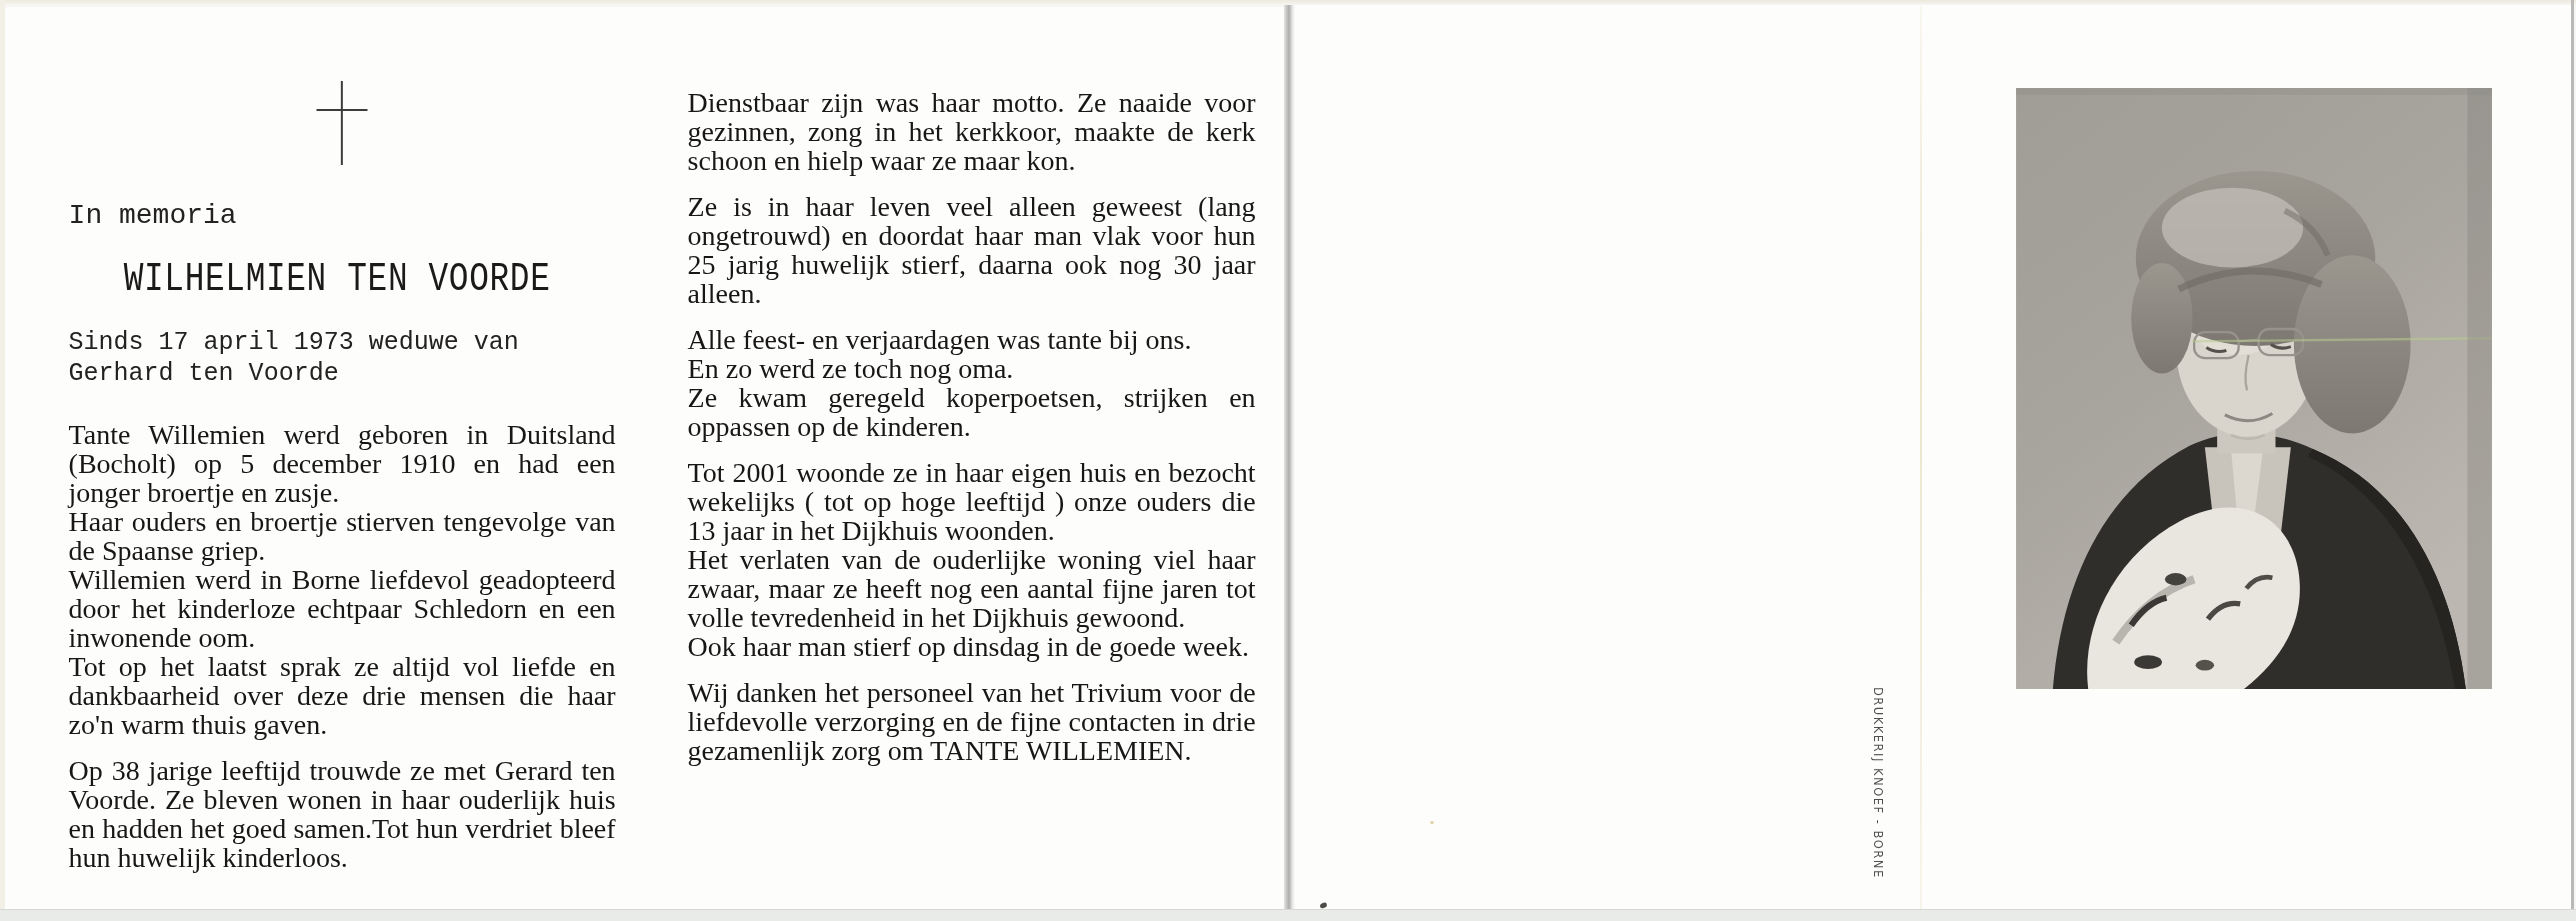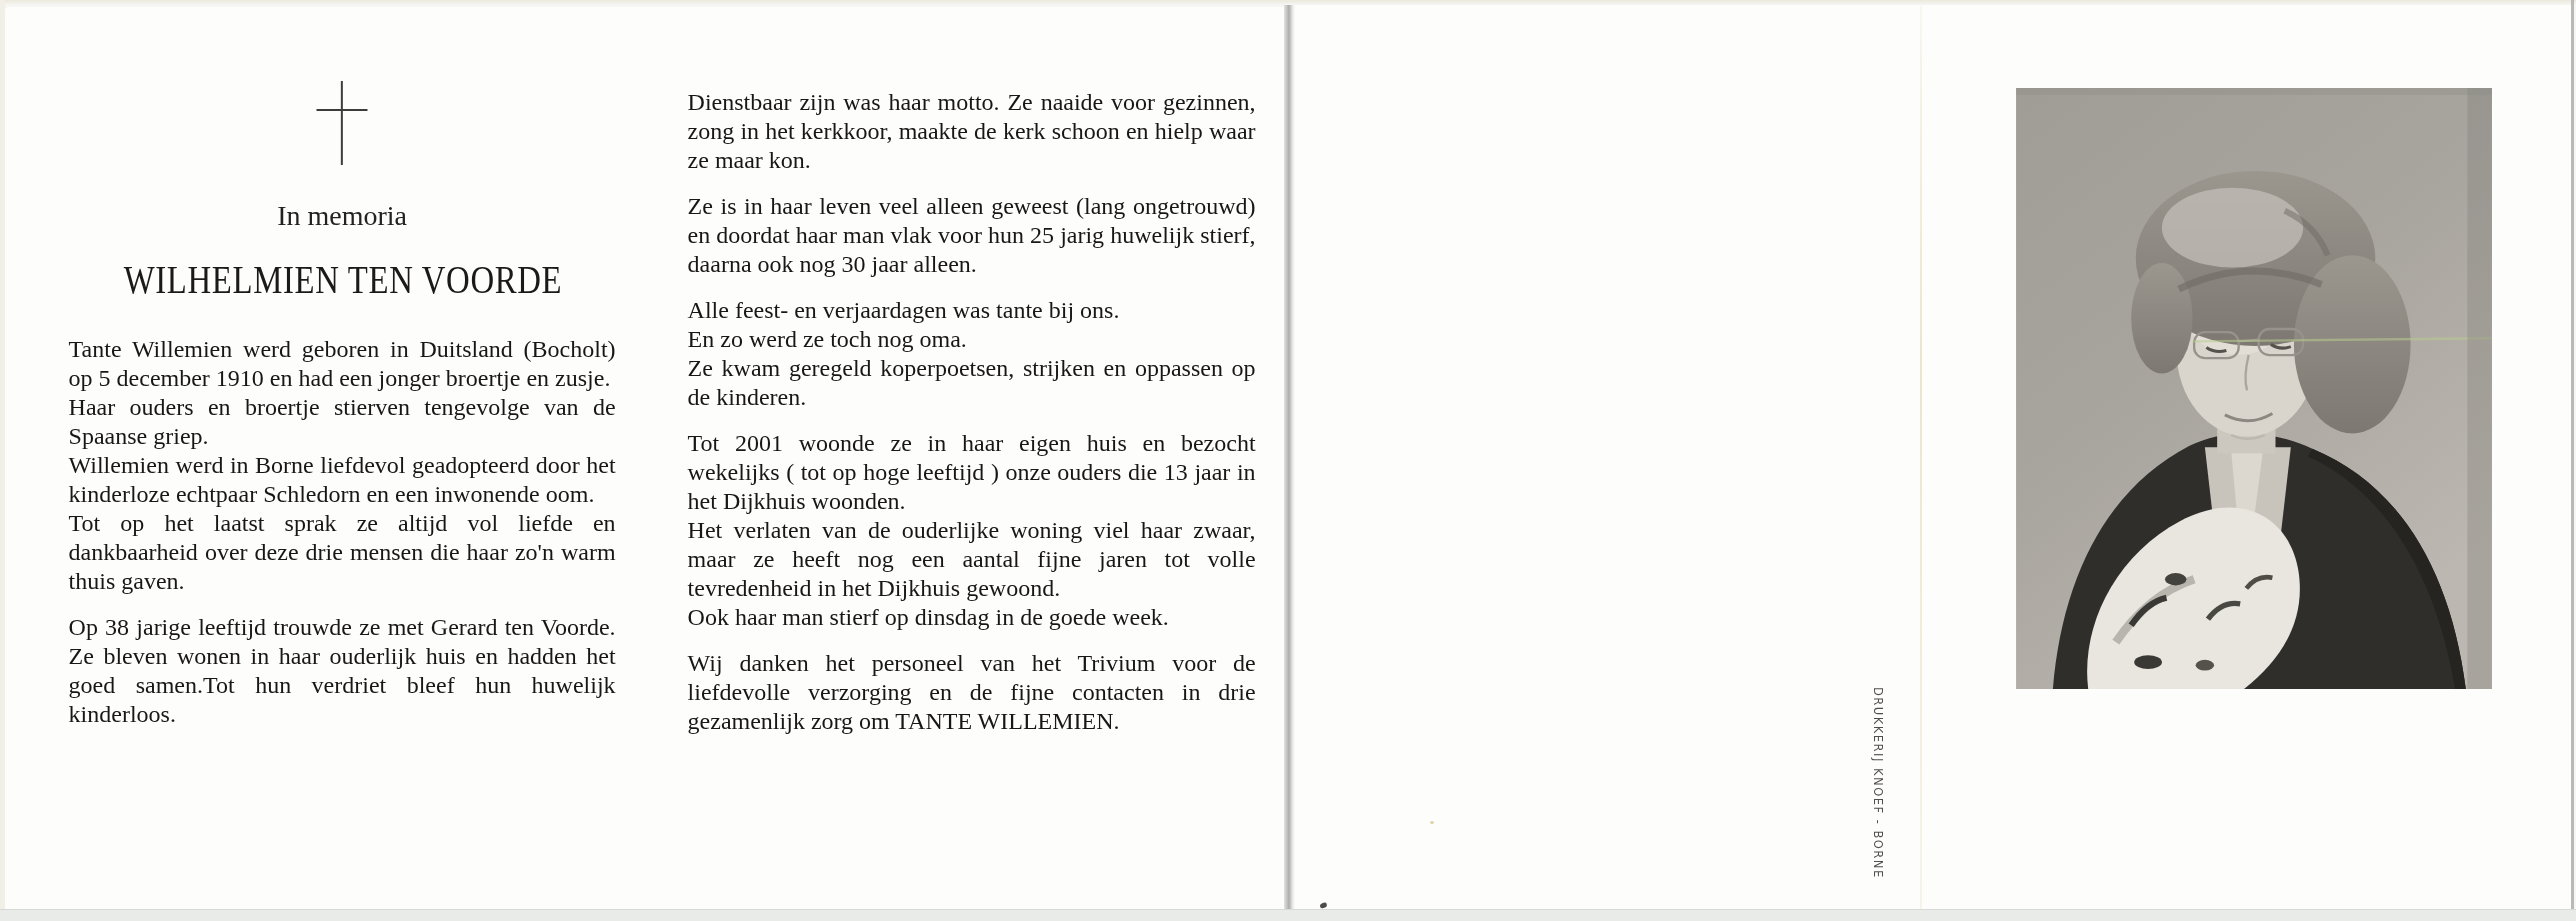--- a/index.html
+++ b/index.html
@@ -26,34 +26,34 @@
                 background:linear-gradient(to right, #e3e3e1, #adadab 45%, #ececea 80%, #fbfbf9); }
   .card-right { left:1295px; top:4.6px; width:1276px; height:906px; background:#fdfdfc; }
 
   .crease { position:absolute; left:1920px; top:6.1px; width:2.3px; height:904px;
             background:linear-gradient(to bottom, rgba(219,209,163,0.15), rgba(219,209,163,0.55) 40%, rgba(219,209,163,0.2)); }
 
   
   .col1 { position:absolute; left:64px;  top:0;     width:547px; }
   .col2 { position:absolute; left:683px; top:81px; width:568px; }
 
-  .header { text-align:center; color:#201f1d; }
+  .header { color:#201f1d;font-family:Liberation Mono, monospace; }
   .cross { position:relative; width:84px; height:84px; margin:74px auto 0; }
   .cross .bar-v { position:absolute; left:50%; top:0; width:2.3px; height:84px;
                   background:#3c3c3a; transform:translateX(-50%); }
   .cross .bar-h { position:absolute; left:50%; top:28px; width:51px; height:2.3px;
                   background:#3c3c3a; transform:translateX(-50%); }
 
   .in-memoria { margin-top:34px; font-size:28px; line-height:33px; color:#232220; }
   .name { margin-top:23px; font-size:41px; line-height:49px; letter-spacing:0.8px;
           white-space:nowrap; transform:scaleX(0.8); transform-origin:50% 50%;
           color:#1b1a18; }
   .subtitle { margin-top:23px; font-size:25px; line-height:31px; color:#232220; }
 
-  .body-text { font-size:24px; line-height:29px; color:#181715; }
+  .body-text { font-size:28px; line-height:29px; color:#181715; }
   .body-text p { margin:0; text-align:justify; }
   .block + .block { margin-top:17px; }
   #col1-body { margin-top:31px; }
 
   
   .printer {
     position:absolute; left:1871px; top:687px;
     writing-mode:vertical-rl;
     font-family:"DejaVu Sans","Liberation Sans",sans-serif;
     font-size:11.5px; letter-spacing:1.5px; color:#514f4b;
@@ -75,20 +75,21 @@
   <div class="card card-left">
 
     <div class="col1">
       <div class="header">
         <div class="cross">
           <span class="bar-v"></span>
           <span class="bar-h"></span>
         </div>
         <div class="in-memoria">In memoria</div>
         <div class="name">WILHELMIEN TEN VOORDE</div>
+        <div class="subtitle">Sinds 17 april 1973 weduwe van Gerhard ten Voorde</div>
       </div>
       <div class="body-text" id="col1-body">
           <div class="block">
             <p>Tante Willemien werd geboren in Duitsland (Bocholt) op 5 december 1910 en had een jonger broertje en zusje.</p>
             <p>Haar ouders en broertje stierven tengevolge van de Spaanse griep.</p>
             <p>Willemien werd in Borne liefdevol geadopteerd door het kinderloze echtpaar Schledorn en een inwonende oom.</p>
             <p>Tot op het laatst sprak ze altijd vol liefde en dankbaarheid over deze drie mensen die haar zo'n warm thuis gaven.</p>
           </div>
           <div class="block">
             <p>Op 38 jarige leeftijd trouwde ze met Gerard ten Voorde. Ze bleven wonen in haar ouderlijk huis en hadden het goed samen.Tot hun verdriet bleef hun huwelijk kinderloos.</p>

